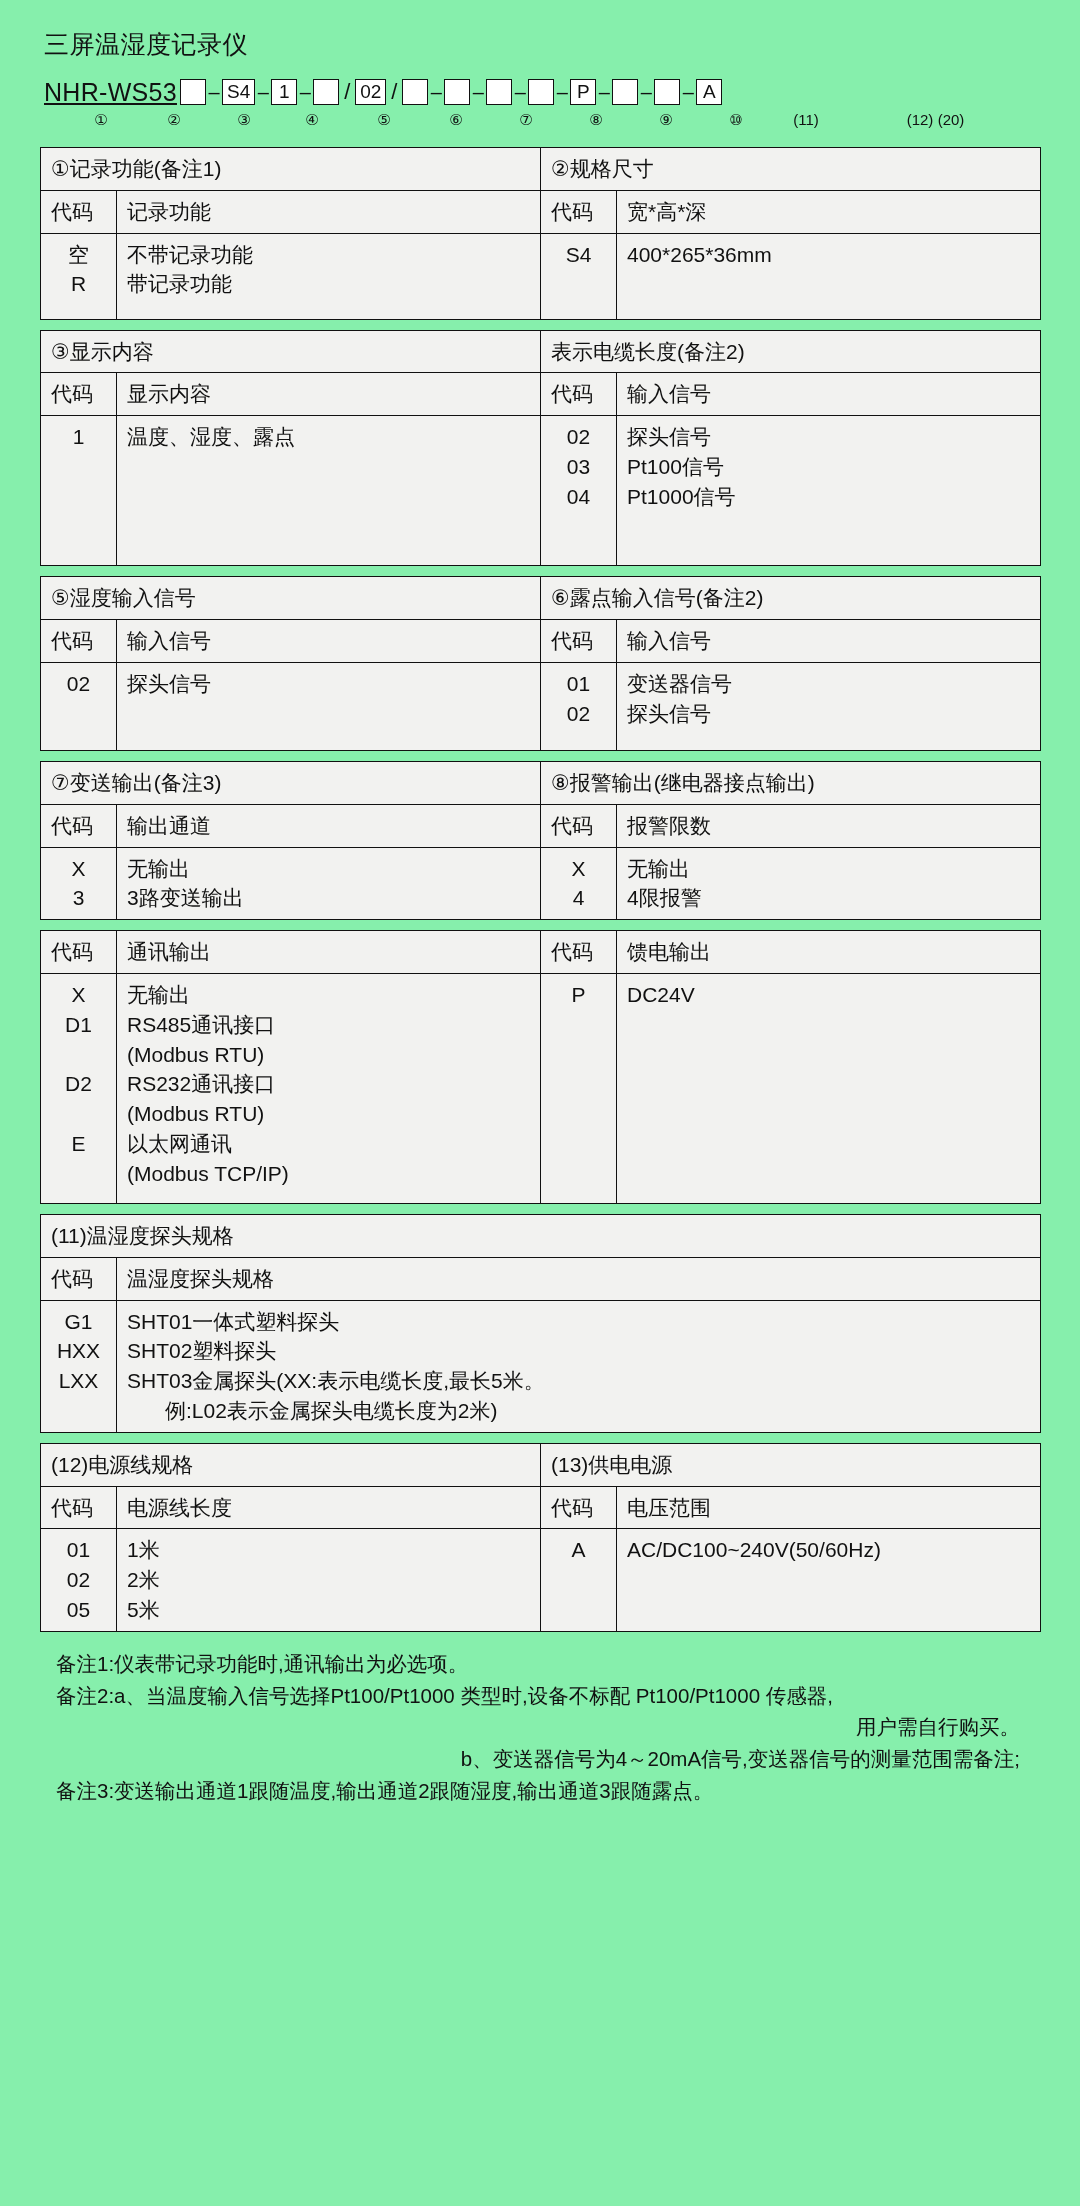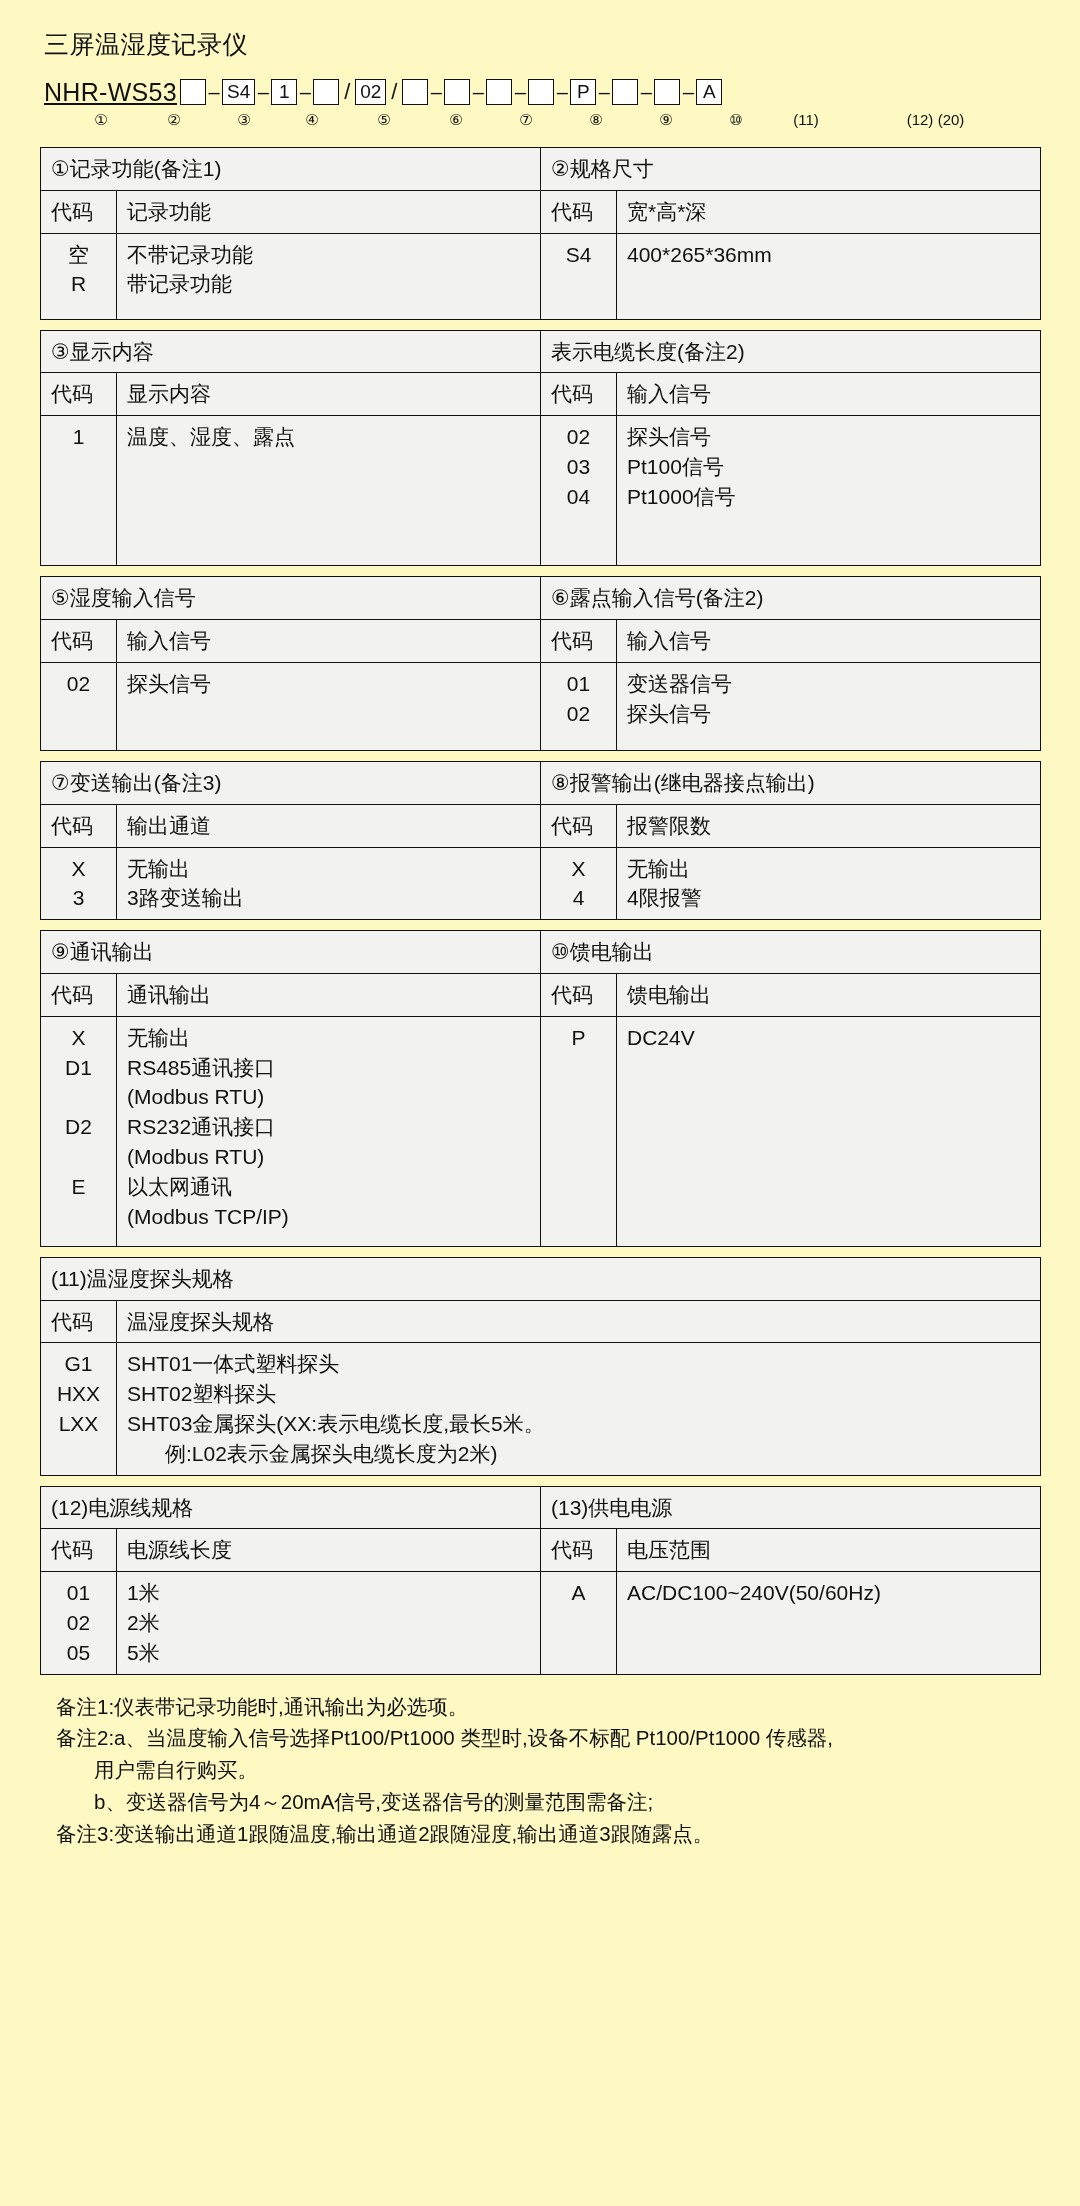--- a/index.html
+++ b/index.html
@@ -12,21 +12,21 @@
     height: 2206px;
     font-family: "Liberation Sans", "DejaVu Sans", sans-serif;
     color: #111;
     position: relative;
   }
   .page {
     width: 1080px;
     height: 2206px;
     box-sizing: border-box;
     padding: 28px 60px 10px 40px;
-    background: #fef9c3;
+    background: #86efac;
   }
   .doc-title {
     font-size: 25px;
     font-weight: 500;
     letter-spacing: 0.5px;
     margin: 0 0 14px 4px;
   }
 
   
   .model-line {
@@ -113,21 +113,21 @@
   .lines div { white-space: nowrap; }
   .codes div { text-align: center; }
   .indent { padding-left: 38px; }
 
   .notes {
     margin: 16px 0 0 16px;
     font-size: 20.5px;
     line-height: 1.55;
   }
   .notes div { white-space: nowrap; }
-  .notes .sub { padding-left: 38px; }
+  .notes .sub { padding-left: 38px; text-align: right; }
 </style>
 </head>
 <body>
 
 <div class="page">
 
   <div class="doc-title">三屏温湿度记录仪</div>
 
   <div class="model-line">
     <span class="model-prefix">NHR-WS53</span>
@@ -327,24 +327,20 @@
     </table>
 
   <table class="spec">
     <colgroup>
         <col style="width:76px">
         <col style="width:424px">
         <col style="width:76px">
         <col style="width:424px">
       </colgroup>
     <tbody>
-        <tr>
-      <td class="hdr" colspan="2">⑨通讯输出</td>
-      <td class="hdr" colspan="2">⑩馈电输出</td>
-    </tr>
     <tr>
       <td class="codehdr">代码</td>
       <td>通讯输出</td>
       <td class="codehdr">代码</td>
       <td>馈电输出</td>
     </tr>
     <tr style="height:230px">
       <td class="code-col codes">
         <div>X</div>
         <div>D1</div>

